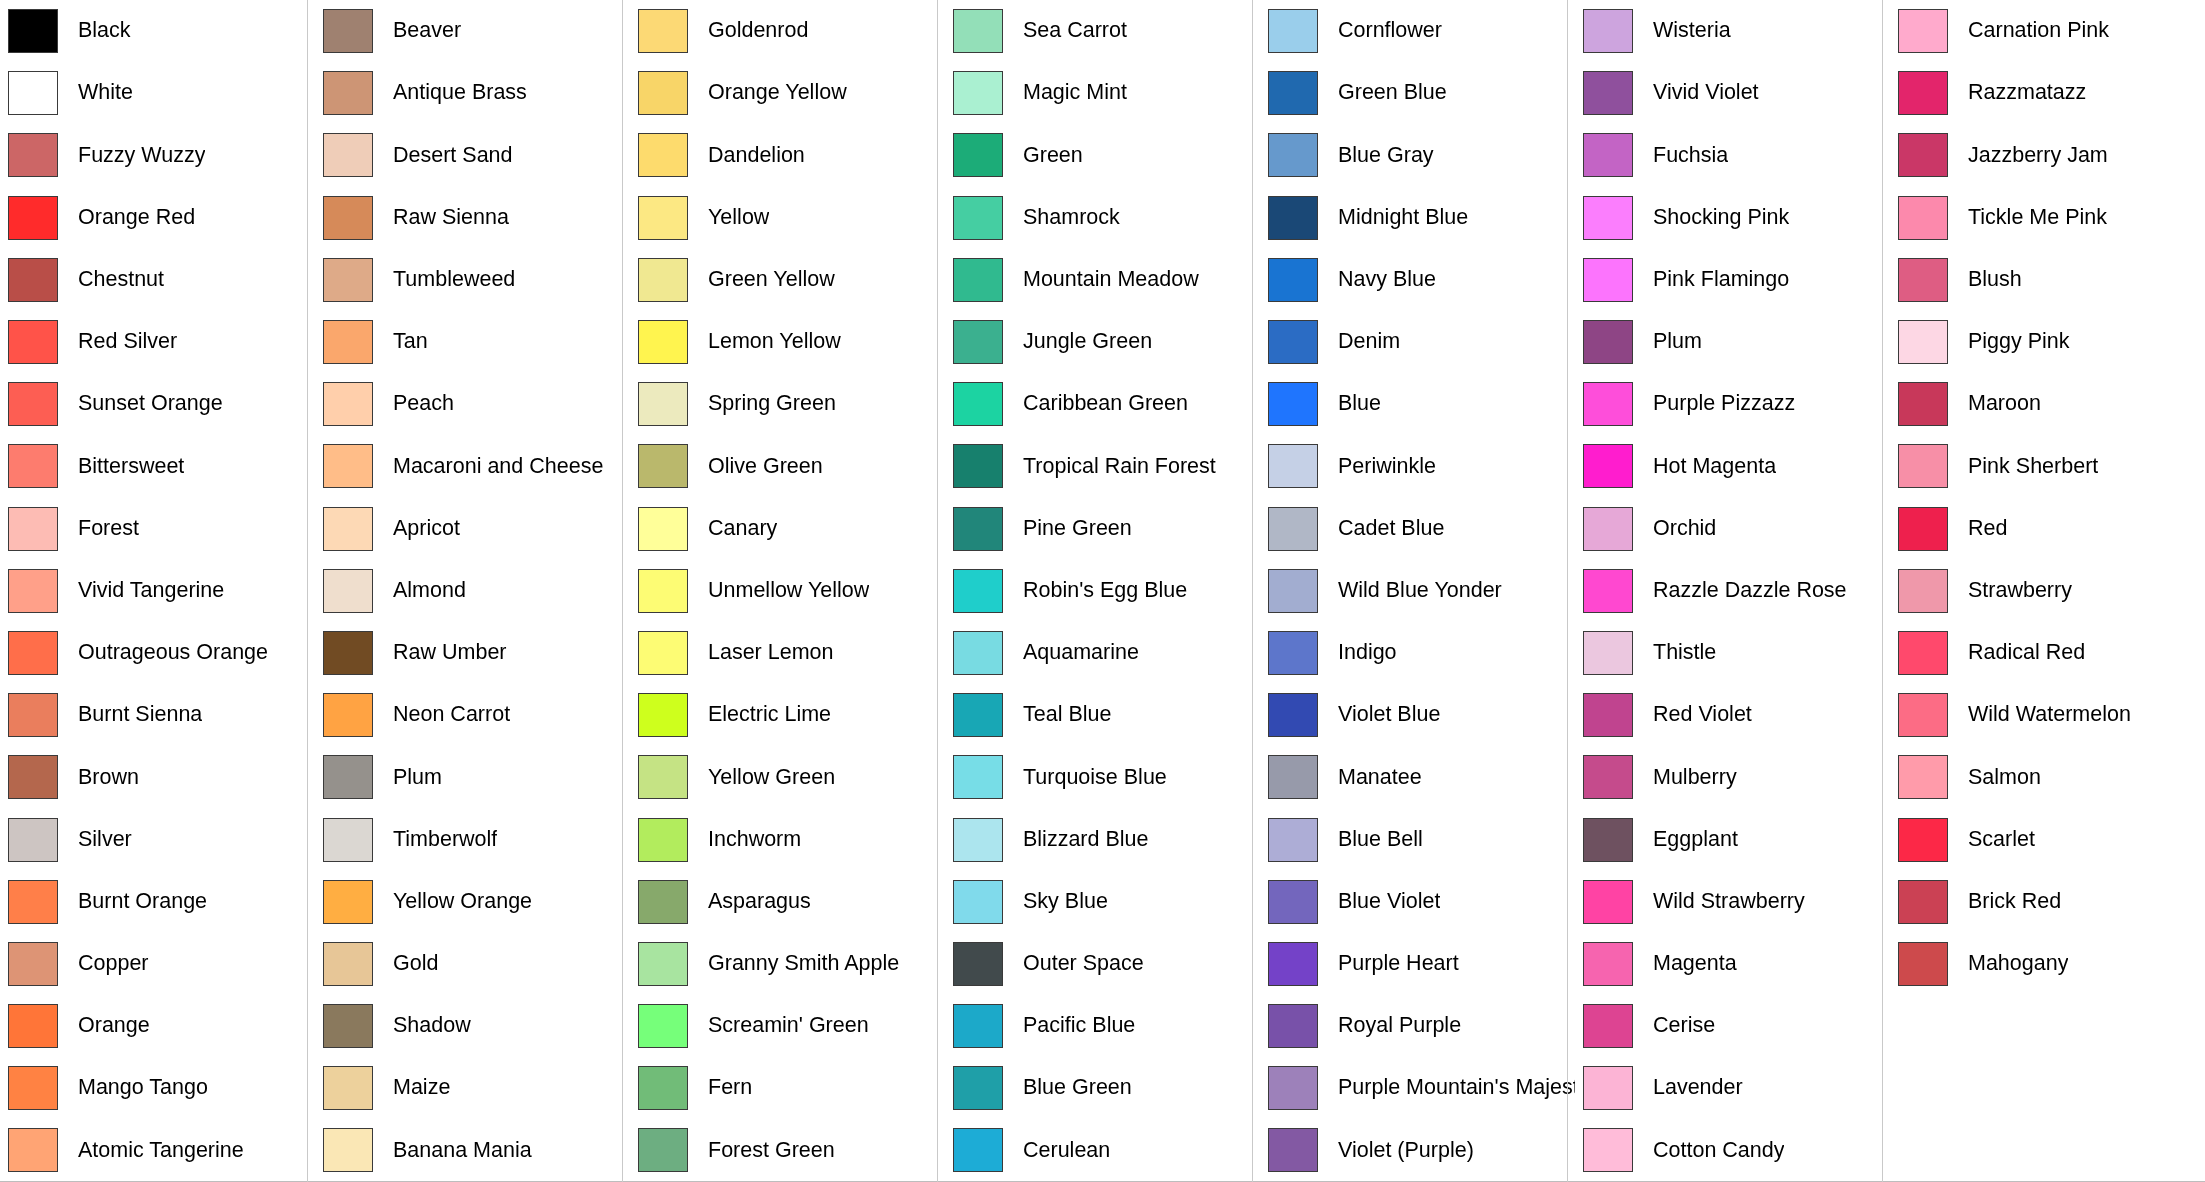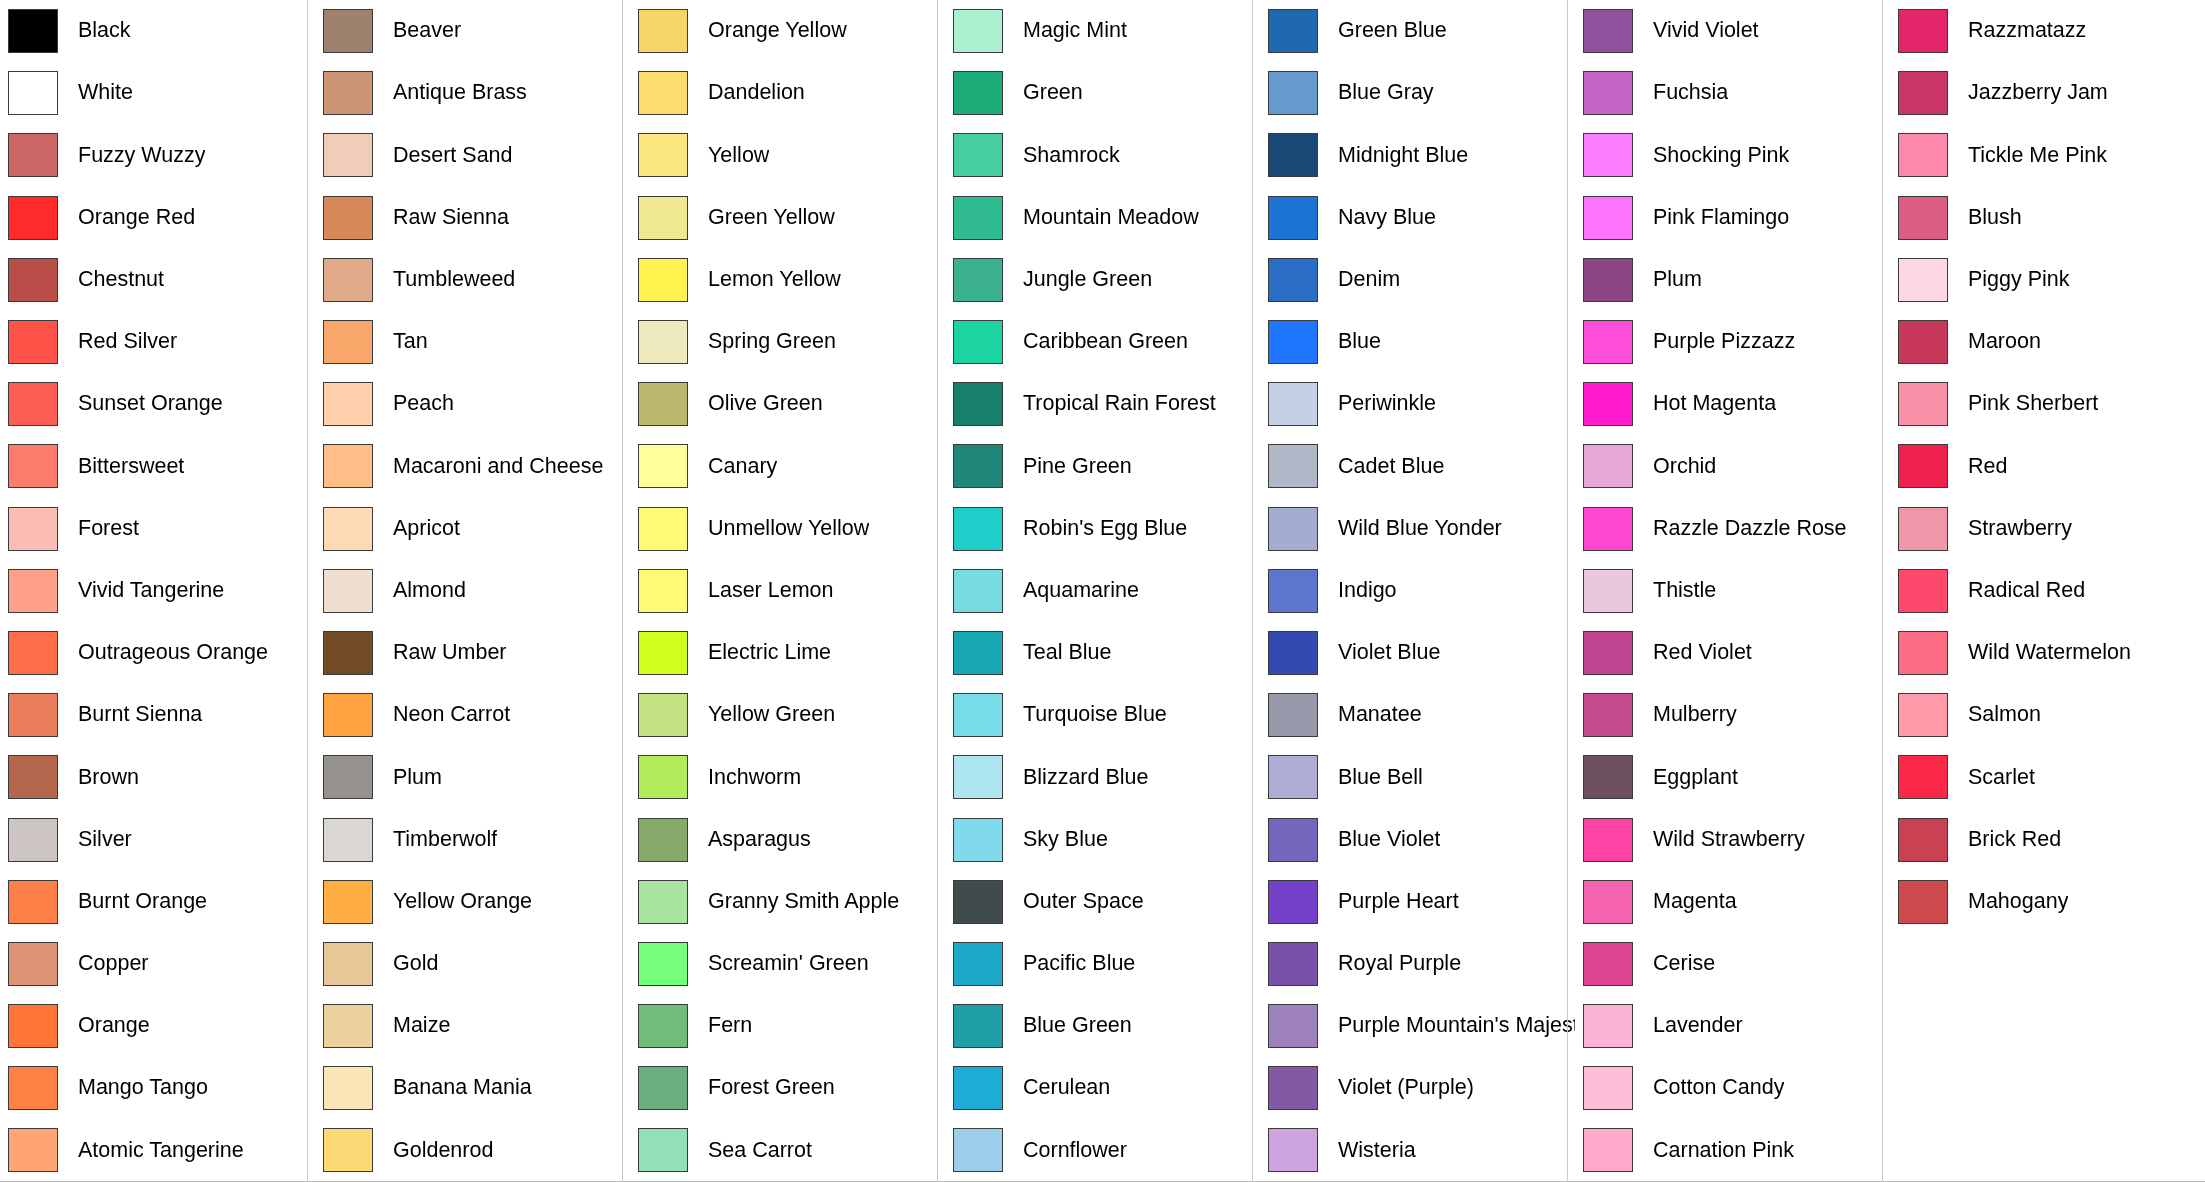--- a/index.html
+++ b/index.html
@@ -198,20 +198,24 @@
       <div class="swatch-chip" style="background-color: rgb(219, 215, 210); border-color: rgb(58, 58, 58);"></div>
       <div class="swatch-label">Timberwolf</div>
     </div>
     <div class="swatch-row">
       <div class="swatch-chip" style="background-color: rgb(255, 174, 66); border-color: rgb(58, 58, 58);"></div>
       <div class="swatch-label">Yellow Orange</div>
     </div>
     <div class="swatch-row">
       <div class="swatch-chip" style="background-color: rgb(231, 198, 151); border-color: rgb(58, 58, 58);"></div>
       <div class="swatch-label">Gold</div>
+    </div>
+    <div class="swatch-row">
+      <div class="swatch-chip" style="background-color: rgb(138, 121, 93); border-color: rgb(58, 58, 58);"></div>
+      <div class="swatch-label">Shadow</div>
     </div>
     <div class="swatch-row">
       <div class="swatch-chip" style="background-color: rgb(237, 209, 156); border-color: rgb(58, 58, 58);"></div>
       <div class="swatch-label">Maize</div>
     </div>
     <div class="swatch-row">
       <div class="swatch-chip" style="background-color: rgb(250, 231, 181); border-color: rgb(58, 58, 58);"></div>
       <div class="swatch-label">Banana Mania</div>
     </div>
     <div class="swatch-row">

